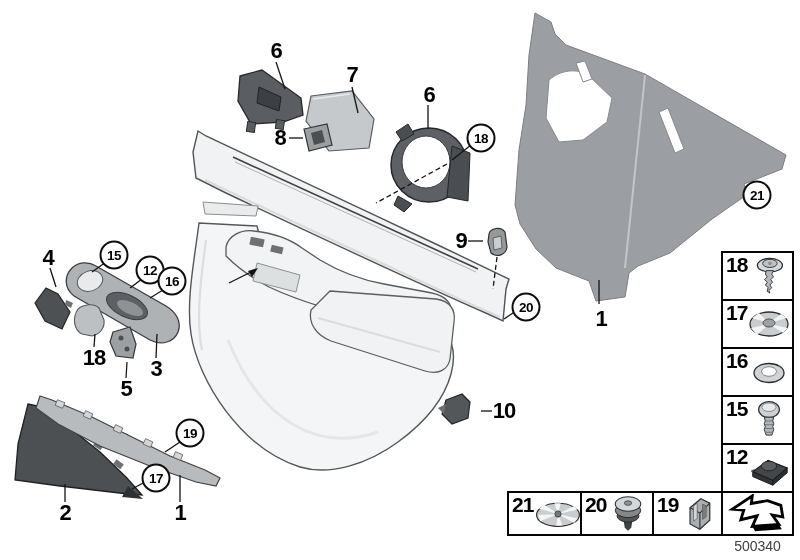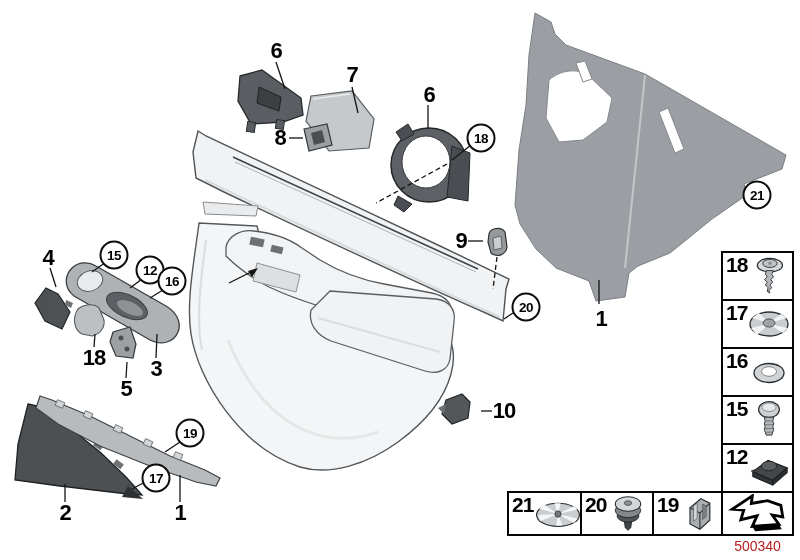--- a/index.html
+++ b/index.html
@@ -9,21 +9,21 @@
   .lbl{position:absolute;transform:translate(-50%,-50%);font-weight:bold;font-size:22px;
        color:#000;letter-spacing:-1px;line-height:1;}
   .co{position:absolute;width:25px;height:25px;border:2px solid #0d0d0d;border-radius:50%;
       background:#fff;display:flex;align-items:center;justify-content:center;
       font-weight:bold;font-size:13.5px;color:#000;transform:translate(-50%,-50%);
       letter-spacing:-0.5px;}
   .cell{position:absolute;background:#fff;border:2px solid #050505;box-sizing:border-box;
         display:flex;align-items:flex-start;padding:1px 2px 1px 3px;}
   .cell .num{font-weight:bold;font-size:21px;letter-spacing:-1px;line-height:1;}
   .cell .ic{flex:1;display:flex;align-items:center;justify-content:center;height:100%;}
-  .plate{position:absolute;font-size:14px;color:#b91c1c;text-align:center;}
+  .plate{position:absolute;font-size:14px;color:#404040;text-align:center;}
 </style>
 </head>
 <body>
 
 <div class="stage">
 
   <svg class="scene" width="800" height="560" viewBox="0 0 800 560">
 
     <g>
       <path d="M535,13 L551,22 L555,34 L566,45 L645,74 L786,155 L782,169 L744,184 L748,194

